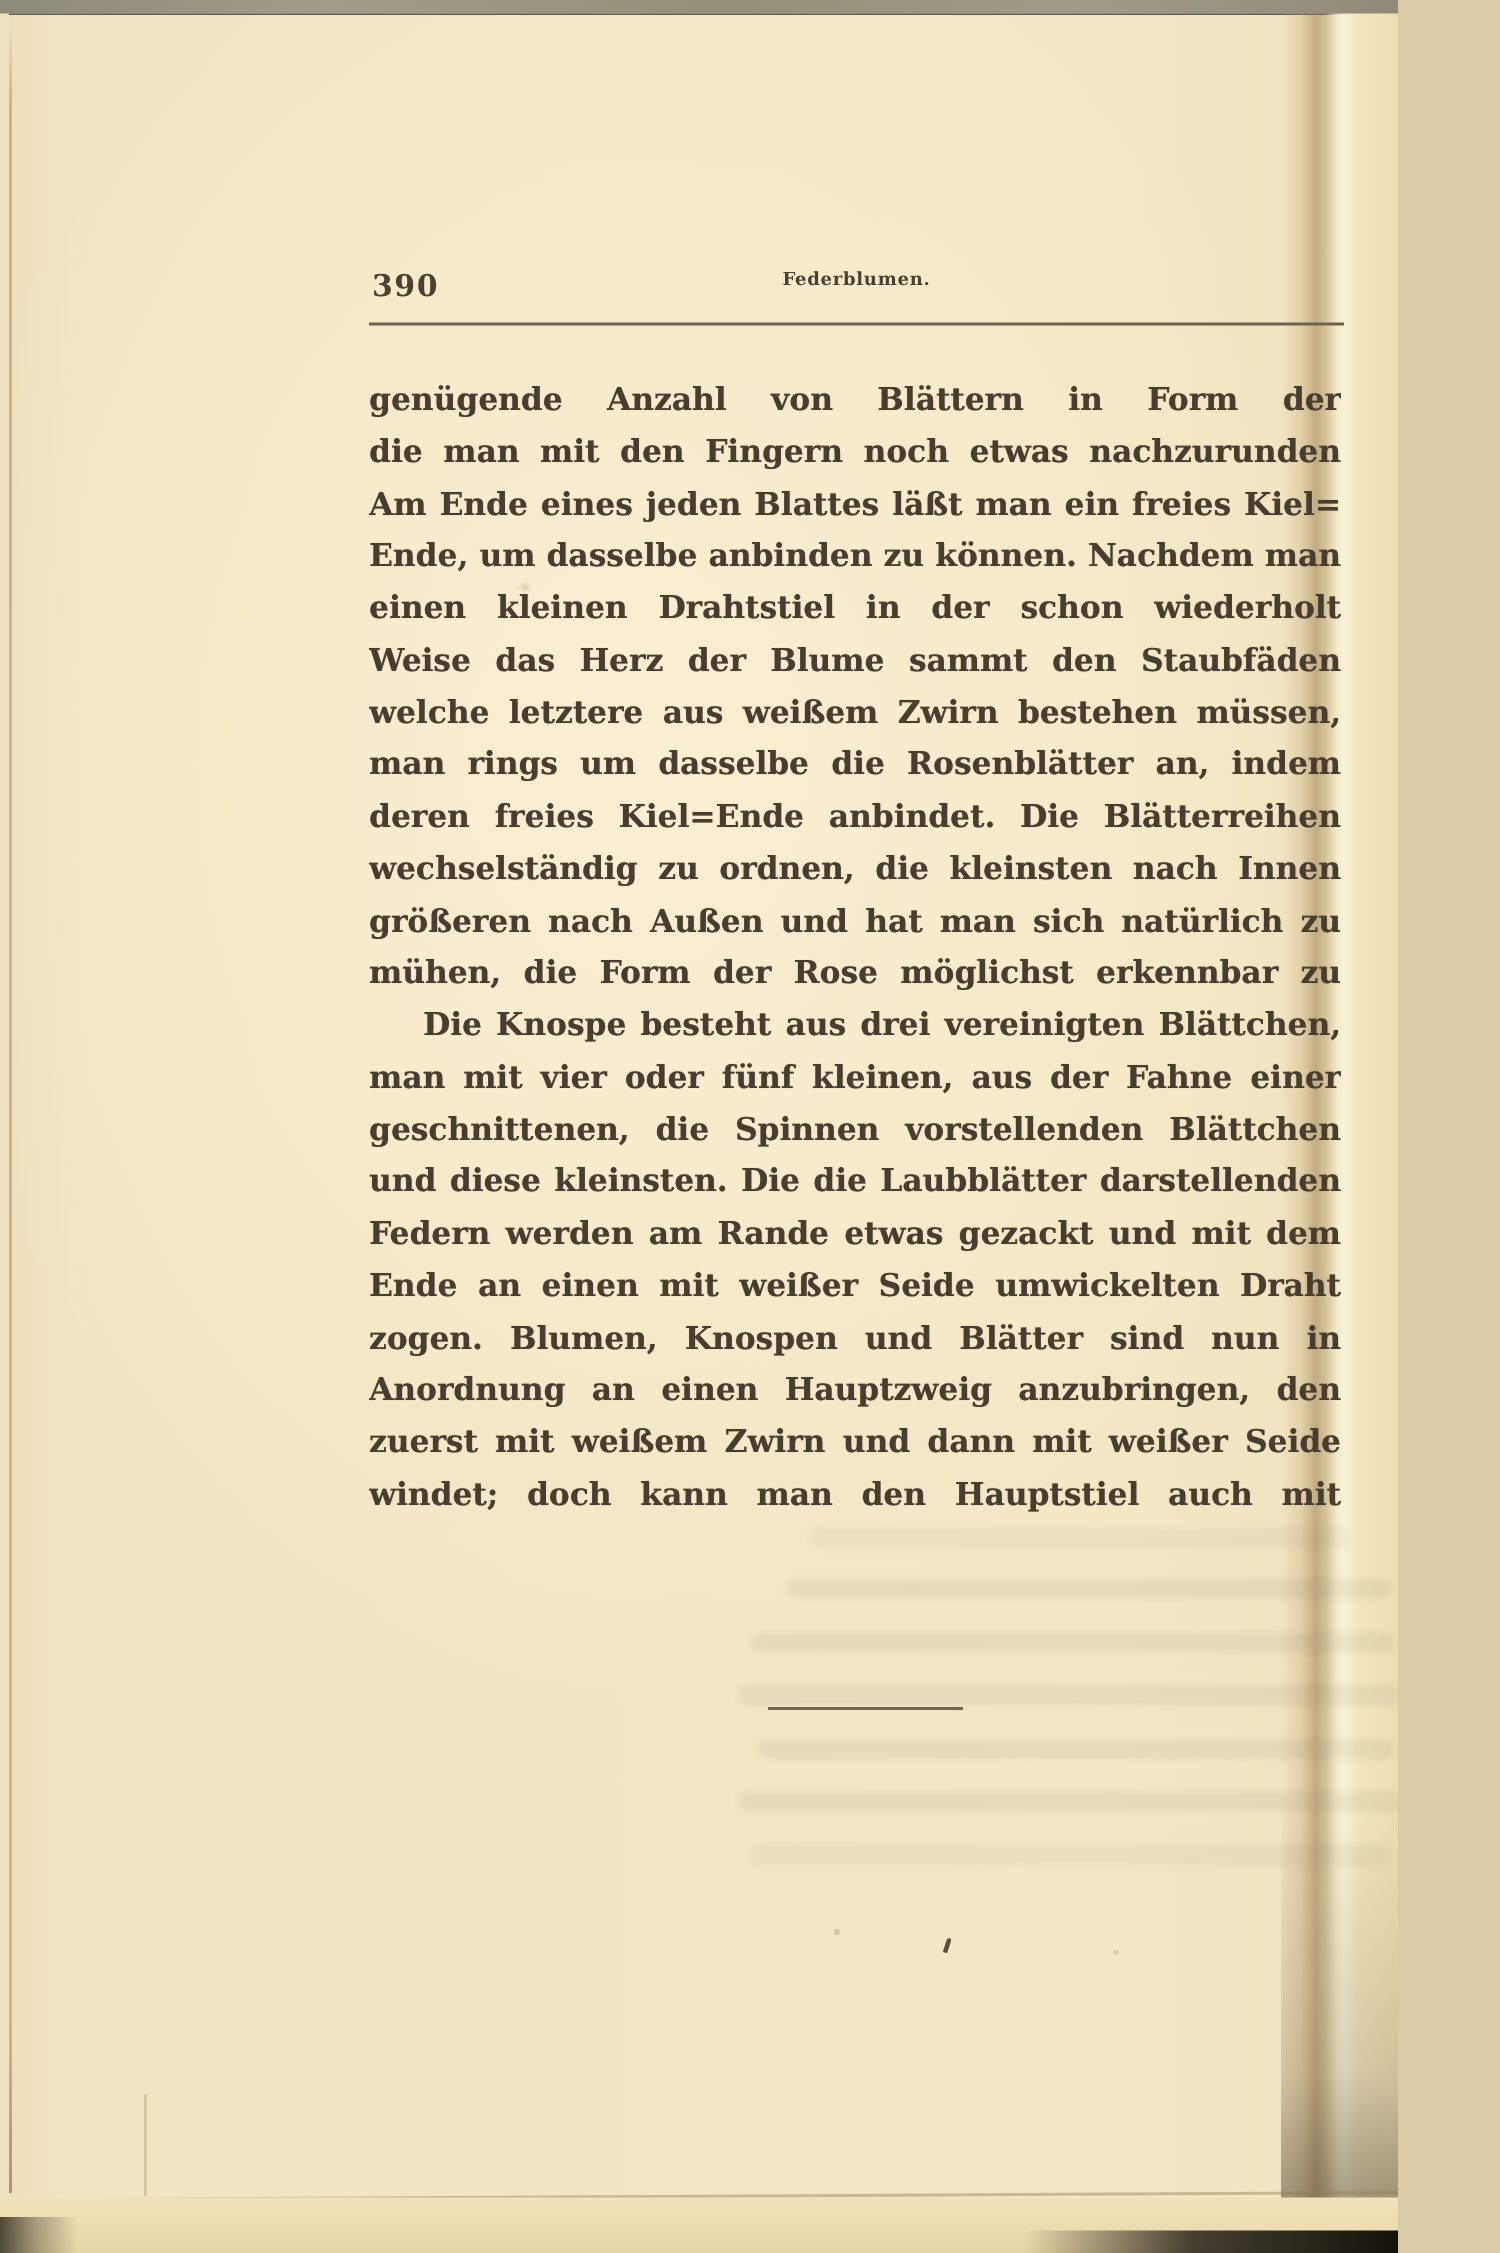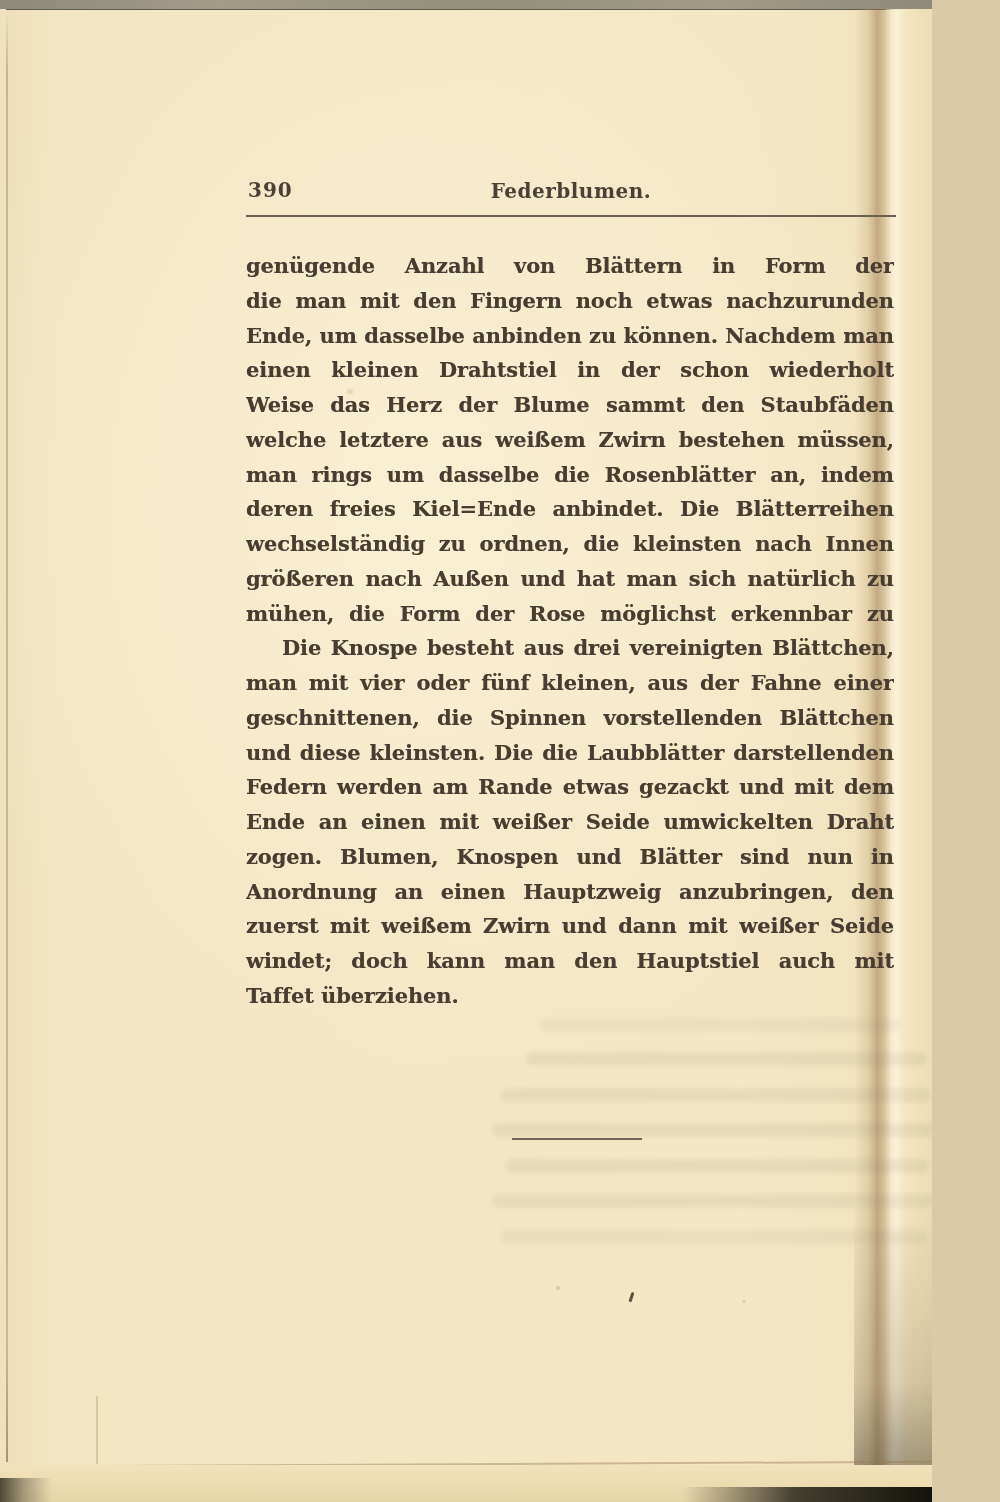--- a/index.html
+++ b/index.html
@@ -34,21 +34,21 @@
   .secondary-crease{position:absolute;left:96px;top:1396px;width:2px;height:68px;background:rgba(165,140,95,0.35);}
   .bottom-paper{position:absolute;left:0;top:1465px;width:1000px;height:37px;
     background:linear-gradient(180deg,#f0e2ba 0%,#ecdcb0 55%,#e6d5a6 100%);}
   .bottom-dark-left{position:absolute;left:0;top:1478px;width:52px;height:24px;
     background:linear-gradient(90deg,#4e4937 0%,rgba(78,73,55,0.45) 45%,rgba(78,73,55,0) 100%);}
   .bottom-dark-right{position:absolute;right:0;top:1487px;width:250px;height:15px;
     background:linear-gradient(90deg,rgba(28,25,17,0) 0%,rgba(28,25,17,0.8) 45%,#14120c 100%);}
   
   .page-number{position:absolute;left:248px;top:178px;font-size:20px;font-weight:bold;color:#4a4134;letter-spacing:1px;}
   .running-header{position:absolute;left:246px;top:179px;width:650px;text-align:center;
-    font-size:20px;font-weight:bold;color:#4a4134;letter-spacing:0.5px;}
+    font-size:12px;font-weight:bold;color:#4a4134;letter-spacing:0.5px;}
   .header-rule{position:absolute;left:246px;top:215px;width:650px;height:2px;background:#6a6253;}
   .text-block{position:absolute;left:246px;top:249px;width:648px;}
   .line{
     height:34.75px;line-height:34.75px;font-size:21px;font-weight:bold;color:#473e31;
     text-align:justify;text-align-last:justify;letter-spacing:-0.1px;overflow:hidden;
     text-shadow:0 0 0.5px rgba(71,62,49,0.55);}
   .line.last{text-align-last:left;}
   .line.indent{text-indent:36px;}
   .section-divider{position:absolute;left:512px;top:1138px;width:130px;height:2px;background:#6f6655;}
   
@@ -82,40 +82,40 @@
   <div class="bottom-dark-left"></div>
   <div class="bottom-dark-right"></div>
 
   <div class="page-number">390</div>
   <div class="running-header">Federblumen.</div>
   <div class="header-rule"></div>
 
   <div class="text-block" id="text-block">
       <div class="line">genügende Anzahl von Blättern in Form der Rosenblätter,</div>
       <div class="line">die man mit den Fingern noch etwas nachzurunden sucht.</div>
+      <div class="line">Am Ende eines jeden Blattes läßt man ein freies Kiel=</div>
       <div class="line">Ende, um dasselbe anbinden zu können. Nachdem man an</div>
       <div class="line">einen kleinen Drahtstiel in der schon wiederholt angegebenen</div>
       <div class="line">Weise das Herz der Blume sammt den Staubfäden gebildet,</div>
       <div class="line">welche letztere aus weißem Zwirn bestehen müssen, bringt</div>
       <div class="line">man rings um dasselbe die Rosenblätter an, indem man</div>
       <div class="line">deren freies Kiel=Ende anbindet. Die Blätterreihen sind</div>
       <div class="line">wechselständig zu ordnen, die kleinsten nach Innen und die</div>
       <div class="line">größeren nach Außen und hat man sich natürlich zu be=</div>
       <div class="line last">mühen, die Form der Rose möglichst erkennbar zu machen.</div>
       <div class="line indent">Die Knospe besteht aus drei vereinigten Blättchen, welche</div>
       <div class="line">man mit vier oder fünf kleinen, aus der Fahne einer Feder</div>
       <div class="line">geschnittenen, die Spinnen vorstellenden Blättchen umgiebt</div>
       <div class="line">und diese kleinsten. Die die Laubblätter darstellenden</div>
       <div class="line">Federn werden am Rande etwas gezackt und mit dem Kiel=</div>
       <div class="line">Ende an einen mit weißer Seide umwickelten Draht ge=</div>
       <div class="line">zogen. Blumen, Knospen und Blätter sind nun in schöner</div>
       <div class="line">Anordnung an einen Hauptzweig anzubringen, den man</div>
       <div class="line">zuerst mit weißem Zwirn und dann mit weißer Seide um=</div>
       <div class="line">windet; doch kann man den Hauptstiel auch mit weißem</div>
-      <div class="line last">Taffet überziehen.</div>
     </div>
 
   <div class="section-divider"></div>
 
   <div class="ghost g1"></div>
   <div class="ghost g2"></div>
   <div class="ghost g3"></div>
   <div class="ghost g4"></div>
   <div class="ghost g5"></div>
   <div class="ghost g6"></div>

